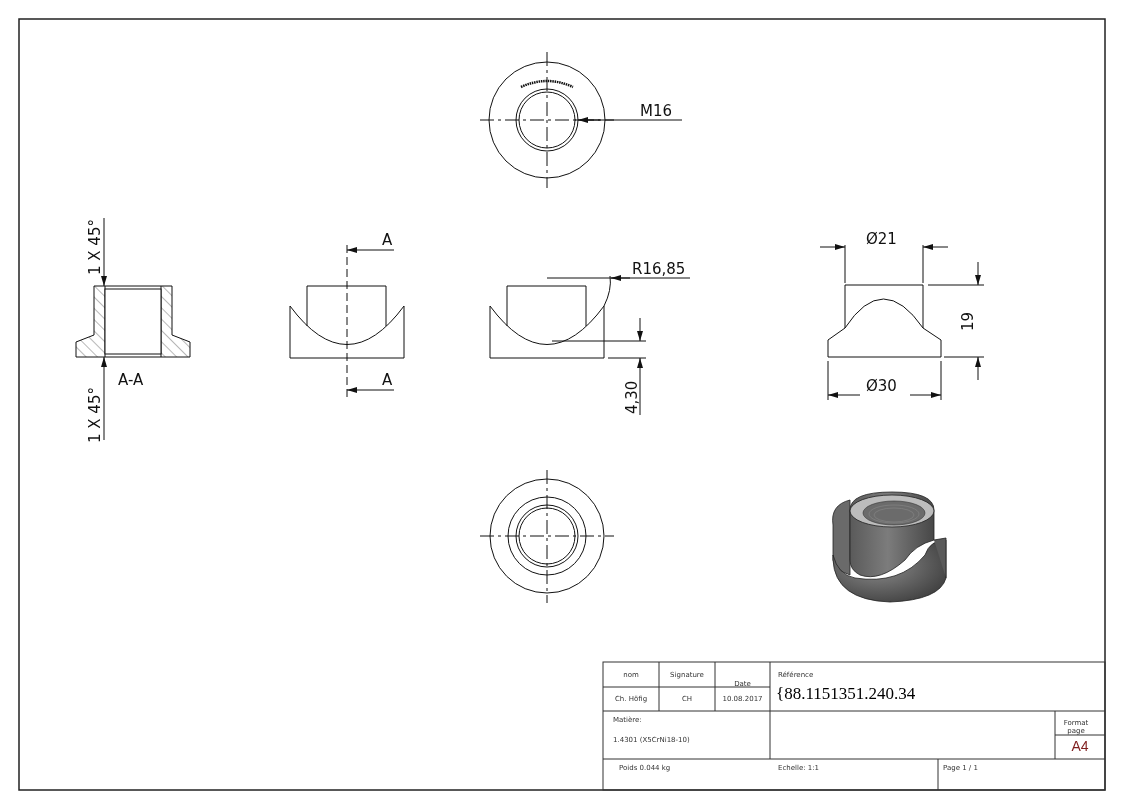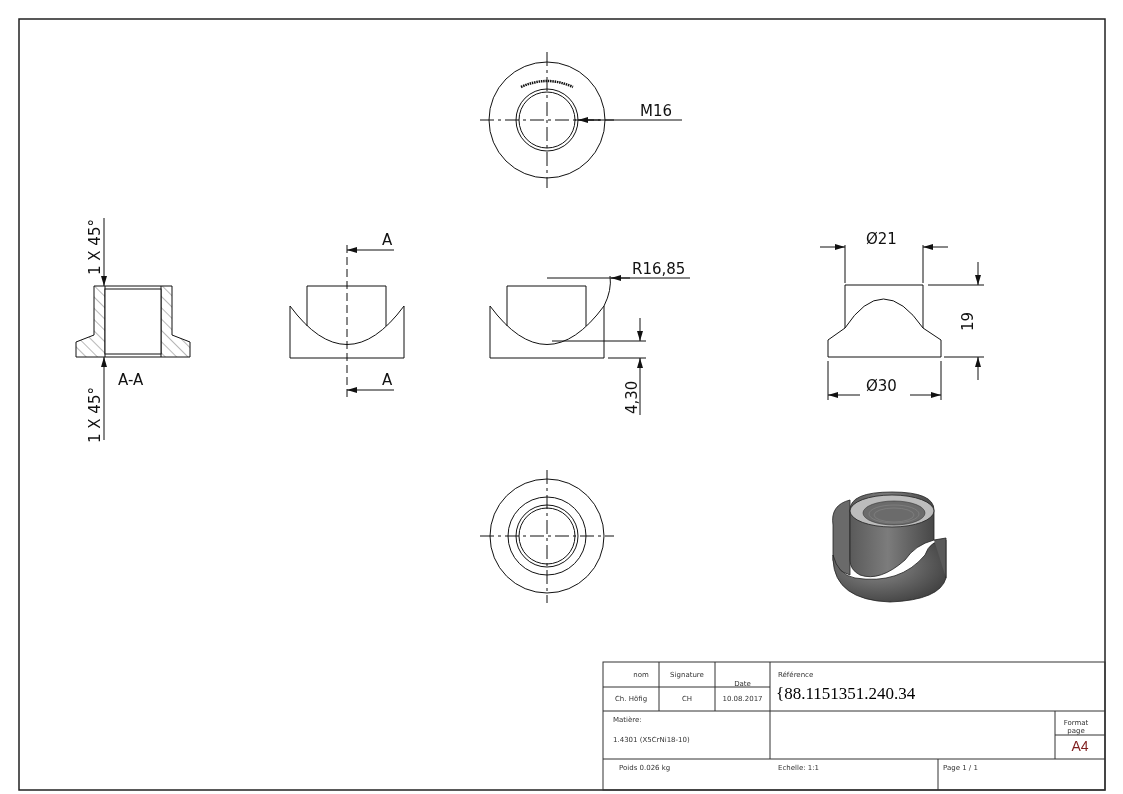--- a/index.html
+++ b/index.html
@@ -146,31 +146,31 @@
     <line x1="603" y1="759" x2="1105" y2="759"></line>
     <line x1="659" y1="662" x2="659" y2="711"></line>
     <line x1="715" y1="662" x2="715" y2="711"></line>
     <line x1="770" y1="662" x2="770" y2="759"></line>
     <line x1="938" y1="759" x2="938" y2="790"></line>
     <line x1="1055" y1="711" x2="1055" y2="759"></line>
     <line x1="1055" y1="735" x2="1105" y2="735"></line>
   </g>
 </svg>
 
-<div class="tb tb-label tb-center" style="left:603px;top:671px;width:56px;padding-left:10px;">nom</div>
+<div class="tb tb-label tb-center" style="left:603px;top:671px;width:56px;">nom</div>
 <div class="tb tb-label tb-center" style="left:659px;top:671px;width:56px;text-align:center;">Signature</div>
 <div class="tb tb-label tb-center" style="left:715px;top:671px;width:55px;margin-top:9px;">Date</div>
 <div class="tb tb-label" style="left:778px;top:671px;">Référence</div>
 
 <div class="tb tb-label tb-center" style="left:603px;top:695px;width:56px;">Ch. Höfig</div>
 <div class="tb tb-label tb-center" style="left:659px;top:695px;width:56px;">CH</div>
 <div class="tb tb-label tb-center" style="left:715px;top:695px;width:55px;">10.08.2017</div>
 <div class="tb ref-num" style="left:776px;top:684px;font-family:Liberation Serif, serif;">{88.1151351.240.34</div>
 
 <div class="tb tb-label" style="left:613px;top:716px;">Matière:</div>
 <div class="tb tb-label" style="left:613px;top:736px;">1.4301 (X5CrNi18-10)</div>
 
 <div class="tb tb-label" style="left:1055px;top:719px;width:42px;text-align:center;">Format page</div>
 <div class="tb" style="left:1055px;top:738px;width:50px;text-align:center;font-size:14px;font-family:'Liberation Sans',sans-serif;">A4</div>
 
-<div class="tb tb-label" style="left:619px;top:764px;">Poids 0.026 kg</div>
+<div class="tb tb-label" style="left:619px;top:764px;">Poids 0.044 kg</div>
 <div class="tb tb-label" style="left:778px;top:764px;">Echelle: 1:1</div>
 <div class="tb tb-label" style="left:943px;top:764px;">Page 1 / 1</div>
 
 </body></html>

